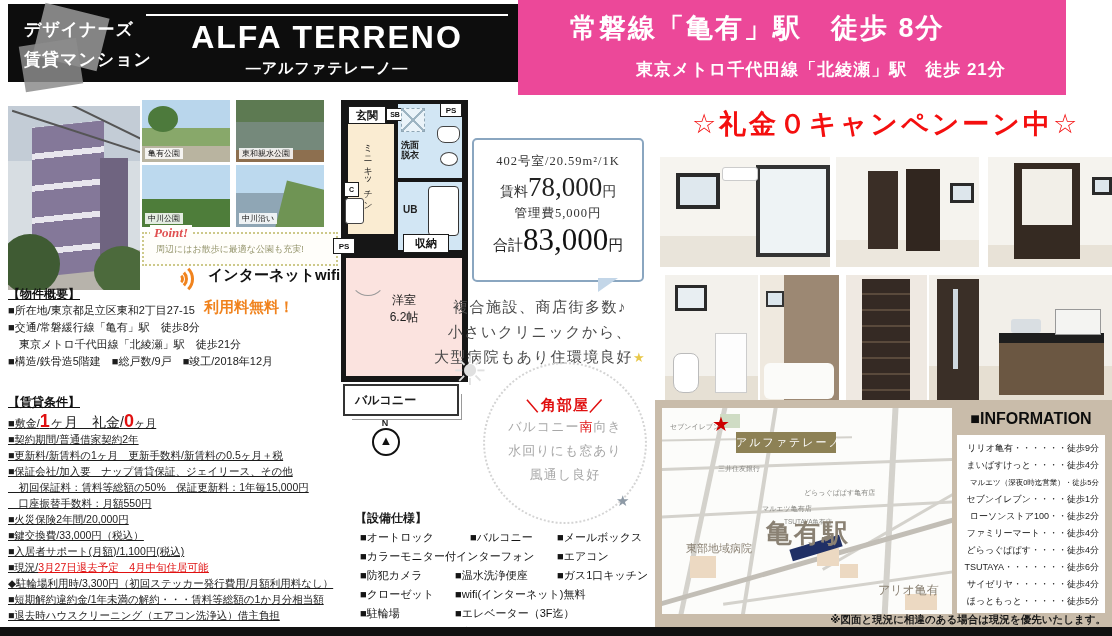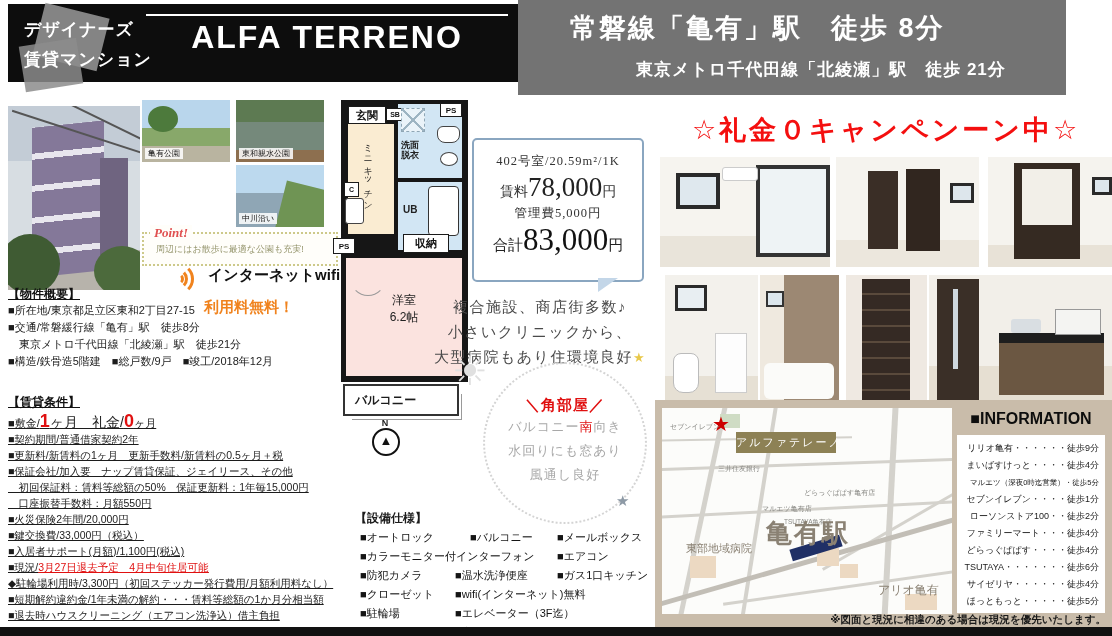--- a/index.html
+++ b/index.html
@@ -5,21 +5,21 @@
   html,body{margin:0;padding:0;background:#fff;}
   #page{position:relative;width:1112px;height:636px;overflow:hidden;background:#fff;
         font-family:"Liberation Sans","DejaVu Sans",sans-serif;color:#1c1c1c;}
   .abs{position:absolute;}
   .nw{white-space:nowrap;}
   
   #hdr-black{left:8px;top:4px;width:510px;height:78px;background:#0d0d0d;}
   .deco-sq{position:absolute;background:#9a9a9a;opacity:.85;}
   .tagline{position:absolute;color:#fff;font-weight:bold;font-size:17px;letter-spacing:1px;}
   .wline{position:absolute;left:138px;width:362px;height:2px;background:#fff;}
-  #hdr-tan{left:518px;top:0;width:548px;height:95px;background:#737373;}
+  #hdr-tan{left:518px;top:0;width:548px;height:95px;background:#ec4899;}
   .access{position:absolute;color:#fff;font-weight:bold;white-space:nowrap;}
   
   .ph{position:absolute;overflow:hidden;}
   .cap{position:absolute;left:3px;bottom:3px;background:rgba(255,255,255,.85);color:#111;
        font-size:8px;padding:0 3px;line-height:11px;white-space:nowrap;}
   
   #pointbox{left:142px;top:232px;width:192px;height:30px;border:2px dotted #cdc98a;background:#fffefa;}
   
   .sec-title{font-size:12px;font-weight:bold;color:#111;text-decoration:underline;height:17px;}
   .ln{height:17px;font-size:11px;color:#1c1c1c;white-space:nowrap;}
@@ -71,38 +71,42 @@
     <div class="access" style="left:118px;top:58px;font-size:17px;letter-spacing:1px;">東京メトロ千代田線「北綾瀬」駅　徒歩 21分</div>
   </div>
 
   <div class="abs" id="hdr-black">
     <div class="deco-sq" style="left:30px;top:6px;width:66px;height:54px;transform:rotate(14deg);"></div>
     <div class="deco-sq" style="left:14px;top:38px;width:58px;height:46px;transform:rotate(-9deg);background:#8c8c8c;"></div>
     <div class="tagline" style="left:16px;top:14px;">デザイナーズ</div>
     <div class="tagline" style="left:16px;top:44px;">賃貸マンション</div>
     <div class="wline" style="top:10px;"></div>
     <div class="abs" style="left:138px;top:15px;width:362px;text-align:center;color:#fff;font-weight:bold;font-size:32px;letter-spacing:2px;">ALFA TERRENO</div>
+    <div class="abs" style="left:138px;top:55px;width:362px;text-align:center;color:#fff;font-weight:bold;font-size:15px;letter-spacing:1px;">―アルファテレーノ―</div>
     <div class="wline" style="top:78px;"></div>
   </div>
 
   <div class="ph" style="left:8px;top:106px;width:132px;height:184px;background:linear-gradient(180deg,#c3ccd6 0 30%,#d7dde2 30% 78%,#b7b3ab 78% 100%);">
     <div class="abs" style="left:24px;top:18px;width:72px;height:150px;background:repeating-linear-gradient(180deg,#847899 0 26px,#e8e6ee 26px 32px);transform:skewY(-6deg);"></div>
     <div class="abs" style="left:92px;top:52px;width:28px;height:118px;background:#6f6480;"></div>
     <div class="abs" style="left:-8px;top:128px;width:60px;height:60px;border-radius:50%;background:#3f5b33;"></div>
     <div class="abs" style="left:86px;top:140px;width:56px;height:50px;border-radius:50%;background:#4c6a3c;"></div>
     <div class="abs" style="left:0;top:30px;width:170px;height:2px;background:#555;transform:rotate(18deg);"></div>
     <div class="abs" style="left:-10px;top:6px;width:180px;height:2px;background:#555;transform:rotate(26deg);"></div>
   </div>
 
   <div class="ph" style="left:142px;top:100px;width:88px;height:62px;background:linear-gradient(180deg,#b9d6ec 0 45%,#88a86a 45% 75%,#b9b4a0 75%);">
     <div class="abs" style="left:6px;top:6px;width:30px;height:26px;border-radius:50%;background:#4d7a3c;"></div>
     <span class="cap">亀有公園</span>
   </div>
   <div class="ph" style="left:236px;top:100px;width:88px;height:62px;background:linear-gradient(180deg,#5d7a52 0 35%,#75897b 35% 80%,#8d6f4f 80%);">
     <span class="cap">東和親水公園</span>
+  </div>
+  <div class="ph" style="left:142px;top:165px;width:88px;height:62px;background:linear-gradient(180deg,#bcd9ee 0 55%,#4e7d3a 55%);">
+    <span class="cap">中川公園</span>
   </div>
   <div class="ph" style="left:236px;top:165px;width:88px;height:62px;background:linear-gradient(180deg,#bcd9ee 0 45%,#8fa6b5 45%);">
     <div class="abs" style="left:44px;top:22px;width:60px;height:50px;background:#6f9454;transform:rotate(14deg);"></div>
     <span class="cap">中川沿い</span>
   </div>
 
   <div class="abs" id="pointbox">
     <span class="abs" style="left:6px;top:-9px;background:#fffefa;padding:0 4px;color:#e05050;font-weight:bold;font-style:italic;font-size:13px;font-family:'Liberation Serif',serif;">Point!</span>
     <span class="abs nw" style="left:12px;top:9px;font-size:9px;color:#96966e;">周辺にはお散歩に最適な公園も充実!</span>
   </div>
@@ -236,21 +240,21 @@
     <div class="erow">
       <span class="ea">■駐輪場</span>
       <span class="eb">■エレベーター（3F迄）</span>
     </div>
     <div class="erow">
       <span class="ea">■敷地内ゴミ置場</span>
       <span class="eb">■室内洗濯機置き場</span>
     </div>
   </div>
 
-  <div class="abs nw" style="left:660px;top:112px;width:452px;text-align:center;font-size:27px;font-weight:bold;color:#f40f0f;letter-spacing:3px;">☆礼金０キャンペンーン中☆</div>
+  <div class="abs nw" style="left:660px;top:106px;width:452px;text-align:center;font-size:27px;font-weight:bold;color:#f40f0f;letter-spacing:3px;">☆礼金０キャンペンーン中☆</div>
 
   <div class="ph" style="left:660px;top:157px;width:170px;height:110px;background:linear-gradient(180deg,#f6f4ef 0 72%,#e9e4da 72%);">
     <div class="abs" style="left:16px;top:16px;width:36px;height:28px;background:#dfe8ee;border:4px solid #2a2a2a;"></div>
     <div class="abs" style="left:96px;top:8px;width:66px;height:84px;background:#eef3f5;border:4px solid #333;"></div>
     <div class="abs" style="left:62px;top:10px;width:34px;height:12px;background:#fff;border:1px solid #ccc;border-radius:3px;"></div>
   </div>
   <div class="ph" style="left:836px;top:157px;width:143px;height:110px;background:linear-gradient(180deg,#f5f3ee 0 75%,#ece7dd 75%);">
     <div class="abs" style="left:32px;top:14px;width:30px;height:78px;background:#3a2e26;"></div>
     <div class="abs" style="left:70px;top:12px;width:34px;height:82px;background:#31261f;"></div>
     <div class="abs" style="left:114px;top:26px;width:18px;height:14px;background:#dde6ec;border:3px solid #2a2a2a;"></div>

